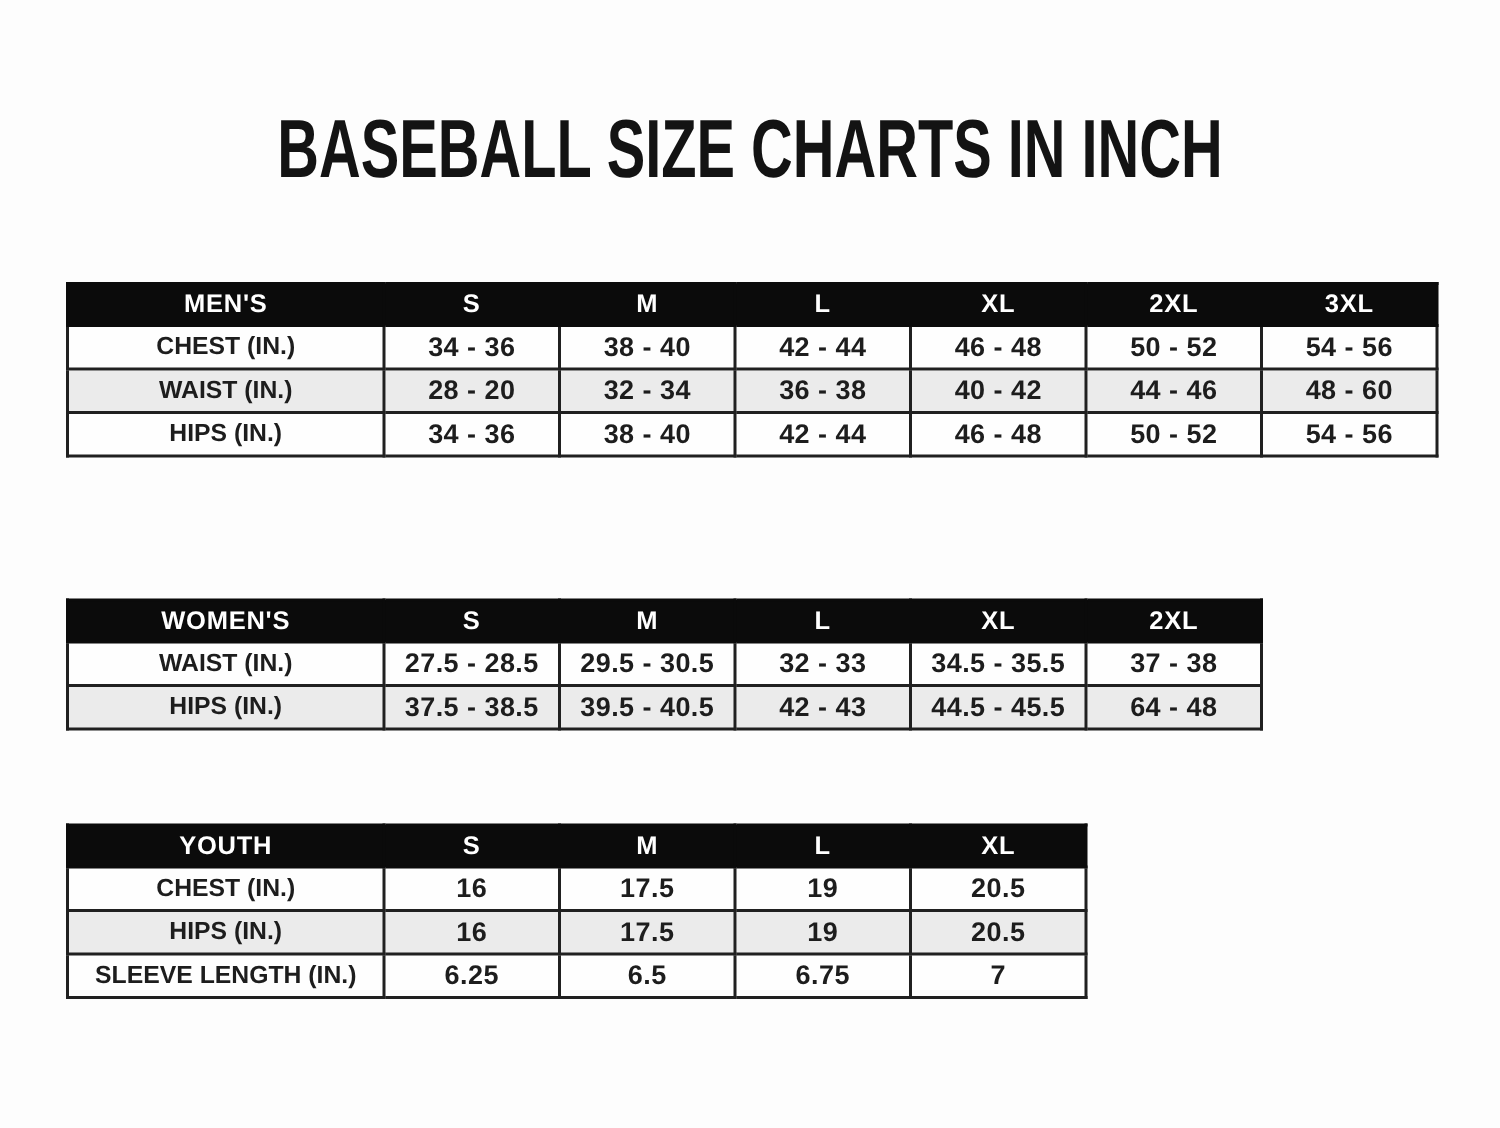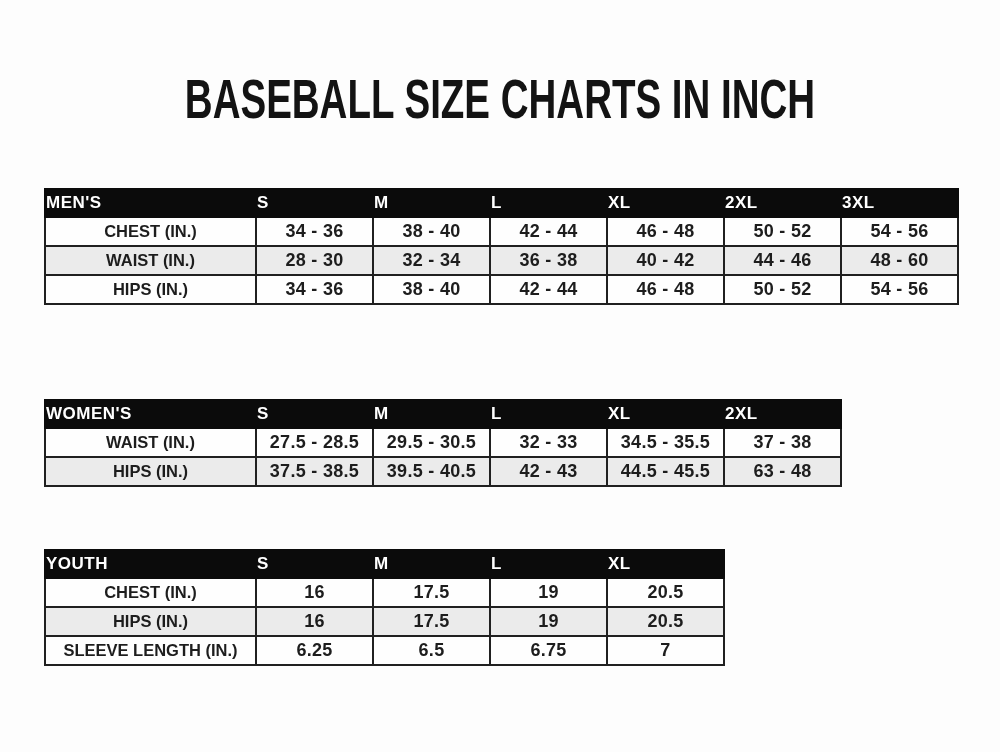--- a/index.html
+++ b/index.html
@@ -40,21 +40,21 @@
   col.label-col { width: 211px; }
   col.data-col  { width: 117px; }
 
   thead th {
     background: #0b0b0b;
     color: #ffffff;
     height: 28px;
     font-size: 17px;
     font-weight: bold;
     letter-spacing: 0.5px;
-    text-align: left;
+    text-align: center;
     border: 2px solid #0b0b0b;
     vertical-align: middle;
     margin-top: 16px;
   }
   tbody th, tbody td {
     border: 2px solid #202020;
     height: 29px;
     text-align: center;
     vertical-align: middle;
     font-weight: bold;
@@ -101,21 +101,21 @@
             <th>CHEST (IN.)</th>
             <td>34 - 36</td>
             <td>38 - 40</td>
             <td>42 - 44</td>
             <td>46 - 48</td>
             <td>50 - 52</td>
             <td>54 - 56</td>
           </tr>
           <tr>
             <th>WAIST (IN.)</th>
-            <td>28 - 30</td>
+            <td>28 - 20</td>
             <td>32 - 34</td>
             <td>36 - 38</td>
             <td>40 - 42</td>
             <td>44 - 46</td>
             <td>48 - 60</td>
           </tr>
           <tr>
             <th>HIPS (IN.)</th>
             <td>34 - 36</td>
             <td>38 - 40</td>
@@ -156,21 +156,21 @@
             <td>32 - 33</td>
             <td>34.5 - 35.5</td>
             <td>37 - 38</td>
           </tr>
           <tr>
             <th>HIPS (IN.)</th>
             <td>37.5 - 38.5</td>
             <td>39.5 - 40.5</td>
             <td>42 - 43</td>
             <td>44.5 - 45.5</td>
-            <td>63 - 48</td>
+            <td>64 - 48</td>
           </tr>
         </tbody>
       </table>
     </section>
 
   <section class="size-table size-table--youth">
       <table>
         <colgroup>
           <col class="label-col">
           <col class="data-col">

